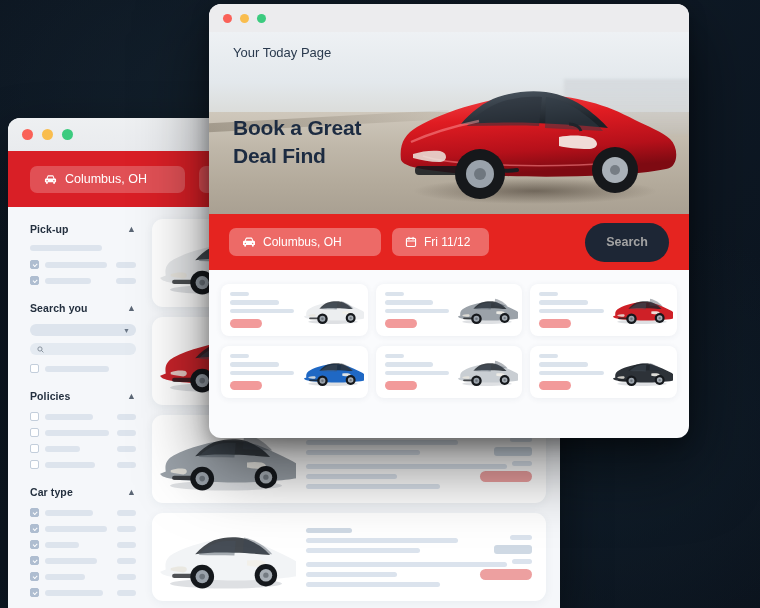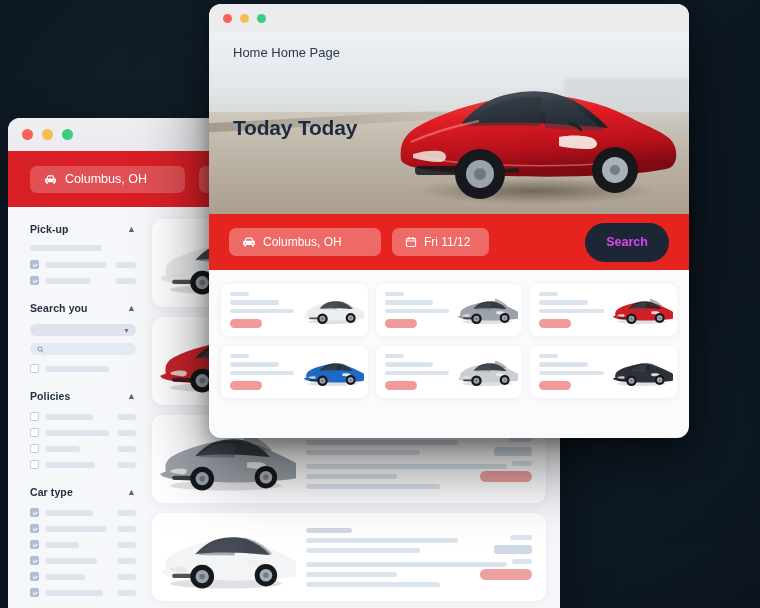--- a/index.html
+++ b/index.html
@@ -127,21 +127,21 @@
   }
   .fpill{
     height:28px; border-radius:7px; background:rgba(255,255,255,.32);
     display:flex; align-items:center; gap:7px; padding:0 13px; color:#fff;
     font-size:12px; white-space:nowrap;
   }
   .fpill.loc{ width:152px; }
   .fpill.date{ width:97px; }
   .search-btn{
     margin-left:auto; height:39px; width:84px; border-radius:20px;
-    background:#1d2635; color:#d946ef; border:none; cursor:pointer;
+    background:#1d2635; color:#a3a3a3; border:none; cursor:pointer;
     font-size:12.5px; font-weight:bold; font-family:inherit;
   }
 
   .fw-grid{
     padding:14px 12px; display:grid; grid-template-columns:repeat(3,1fr);
     grid-template-rows:repeat(2,52px); gap:10px 8px; background:#fafbfd;
   }
   .gcard{
     background:#fff; border-radius:8px; display:flex; align-items:center;
     padding:0 4px 0 9px; gap:4px;
@@ -427,24 +427,25 @@
     <span class="fw-dot" style="background:#fa6158"></span>
     <span class="fw-dot" style="background:#f9bd4e"></span>
     <span class="fw-dot" style="background:#3ccb7f"></span>
   </div>
 
   <div class="hero">
     <div class="sky"></div>
     <div class="road"></div>
     <div class="city"></div>
 
-    <div class="hero-title">Home Home Page</div>
+    <div class="hero-title">Your Today Page</div>
 
     <div class="hero-h1">
-      <div>Today Today</div>
+      <div>Book a Great</div>
+      <div>Deal Find</div>
     </div>
 
     <svg class="car-hero" viewBox="0 0 300 150">
       <defs>
         <linearGradient id="body" x1="0" y1="0" x2="0.25" y2="1">
           <stop offset="0" stop-color="#f4484b"></stop>
           <stop offset="0.35" stop-color="#e01c22"></stop>
           <stop offset="0.75" stop-color="#b5101a"></stop>
           <stop offset="1" stop-color="#7e0a12"></stop>
         </linearGradient>

